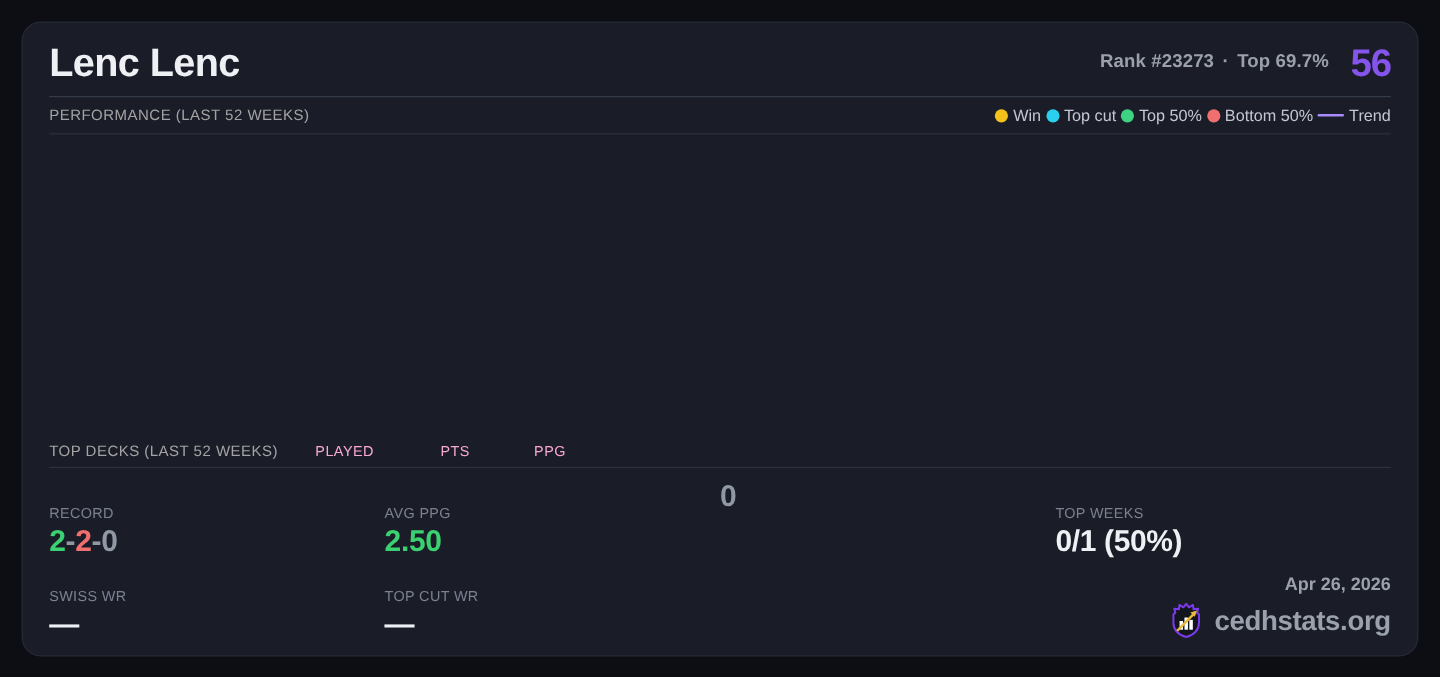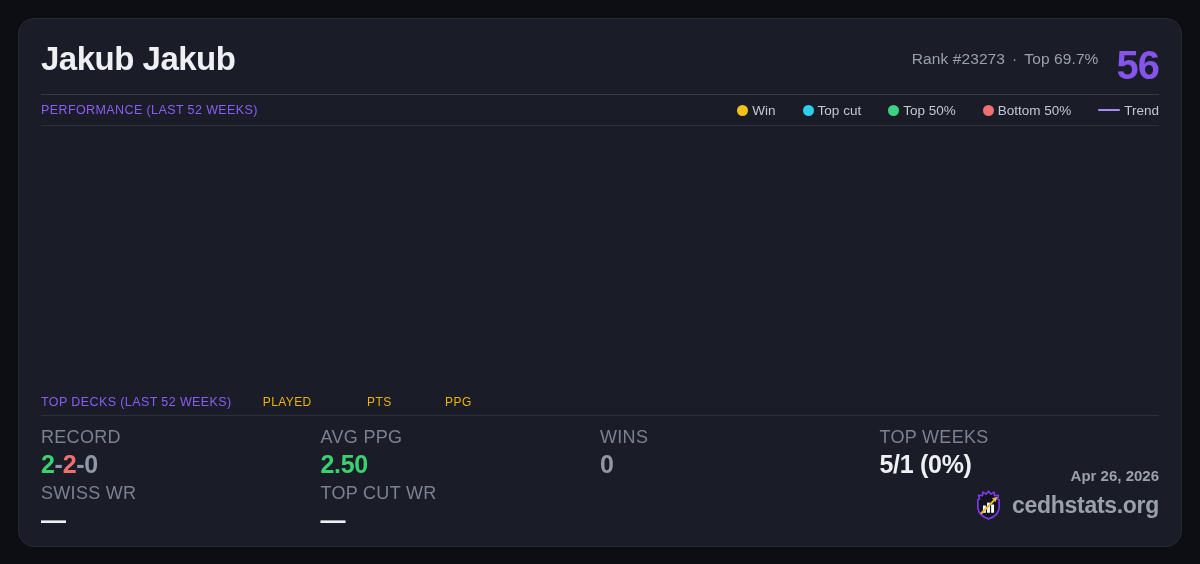--- a/index.html
+++ b/index.html
@@ -39,91 +39,92 @@
   .title-row {
     display: flex; align-items: center; justify-content: space-between;
     padding: 14px 0 9px;
     border-bottom: 1px solid #343a49;
   }
   .player-name {
     font-size: 33px; font-weight: 700; color: var(--text);
     letter-spacing: -0.5px;
   }
   .header-right { display: flex; align-items: center; gap: 18px; }
-  .rank-line { font-size: 15.5px; color: var(--muted); letter-spacing: 0.1px; }
+  .rank-line { font-size: 15.5px; color: var(--muted); letter-spacing: 0.1px; font-weight: bold; }
   .rank-line .sep { margin: 0 7px; color: var(--muted); }
-  .score { font-size: 40px; font-weight: 700; color: var(--accent); line-height: 1; letter-spacing: -1px; margin-top: 12px; }
+  .score { font-size: 32px; font-weight: 700; color: var(--accent); line-height: 1; letter-spacing: -1px; }
   
   .perf-row {
     display: flex; align-items: center; justify-content: space-between;
     height: 31px;
     border-bottom: 1px solid var(--divider);
   }
   .section-title {
-    font-size: 12.5px; color: #8b5cf6; letter-spacing: 0.4px;
-  }
-  .legend { display: flex; align-items: center; gap: 27px; }
+    font-size: 12.5px; color: #a3a3a3; letter-spacing: 0.4px;
+  }
+  .legend { display: flex; align-items: center; gap: 4px; }
   .legend-item { display: flex; align-items: center; gap: 4px; }
   .legend-label { font-size: 13.5px; color: #C4C7D0; }
   .dot { width: 11px; height: 11px; border-radius: 50%; }
   .dot-win { background: var(--win); }
   .dot-topcut { background: var(--topcut); }
   .dot-top50 { background: var(--top50); }
   .dot-bottom50 { background: var(--bottom50); }
   .trend-swatch { width: 22px; height: 2.5px; border-radius: 2px; background: var(--trend); }
   
   .chart-area { flex: 1; }
   
   .decks-row {
     display: flex; align-items: center; 
     height: 27px;
     border-bottom: 1px solid var(--divider);
   }
   .decks-cols { display: flex; }
   .decks-col {
     width: 80px; text-align: right;
-    font-size: 12px; color: #eab308; letter-spacing: 0.4px;
+    font-size: 12px; color: #f9a8d4; letter-spacing: 0.4px;
   }
   
   .stats {
     position: relative;
     display: grid;
     grid-template-columns: repeat(4, 1fr);
     padding: 7px 0 12px;
   }
   .stat-cell { padding-top: 4px; }
   .stat-label {
-    font-size: 18px; color: var(--label); letter-spacing: 0.3px;
+    font-size: 12px; color: var(--label); letter-spacing: 0.3px;
     margin-bottom: 3px;
+    margin-top: 20px;
   }
   .stat-value {
     font-size: 25px; font-weight: 700; color: var(--text);
     letter-spacing: -0.3px; line-height: 1.1;
   }
   .v-green { color: var(--green); }
   .v-red { color: var(--red); }
   .v-gray { color: #9198A5; }
   .v-white { color: var(--text); }
   
   .footer-block {
-    position: absolute; right: 0; bottom: 24px;
+    position: absolute; right: 0; bottom: 12px;
     text-align: right;
   }
   .footer-date { font-size: 15px; font-weight: 600; color: var(--muted); margin-bottom: 5px; }
   .site-row { display: flex; align-items: center; justify-content: flex-end; gap: 8px; }
   .site-name { font-size: 23px; font-weight: 700; color: var(--muted); letter-spacing: -0.3px; }
   .logo-svg { width: 31px; height: 33px; display: block; }
 </style>
 </head>
 <body>
 
 <div class="card">
 
   <div class="title-row">
-    <div class="player-name">Jakub Jakub</div>
+    <div class="player-name">Lenc Lenc</div>
     <div class="header-right">
       <div class="rank-line">
         <span>Rank #23273</span><span class="sep">·</span><span>Top 69.7%</span>
       </div>
       <div class="score">56</div>
     </div>
   </div>
 
   <div class="perf-row">
     <div class="section-title">PERFORMANCE (LAST 52 WEEKS)</div>
@@ -169,27 +170,26 @@
       <div class="stat-value"><span class="v-green">2</span><span class="v-gray">-</span><span class="v-red">2</span><span class="v-gray">-</span><span class="v-gray">0</span></div>
     </div>
 
     <div class="stat-cell">
       <div class="stat-label">AVG PPG</div>
       <div class="stat-value v-green">2.50</div>
     </div>
 
 
     <div class="stat-cell">
-      <div class="stat-label">WINS</div>
       <div class="stat-value v-gray">0</div>
     </div>
 
     <div class="stat-cell">
       <div class="stat-label">TOP WEEKS</div>
-      <div class="stat-value v-white">5/1 (0%)</div>
+      <div class="stat-value v-white">0/1 (50%)</div>
     </div>
 
     <div class="stat-cell">
       <div class="stat-label">SWISS WR</div>
       <div class="stat-value v-white">—</div>
     </div>
 
     <div class="stat-cell">
       <div class="stat-label">TOP CUT WR</div>
       <div class="stat-value v-white">—</div>

